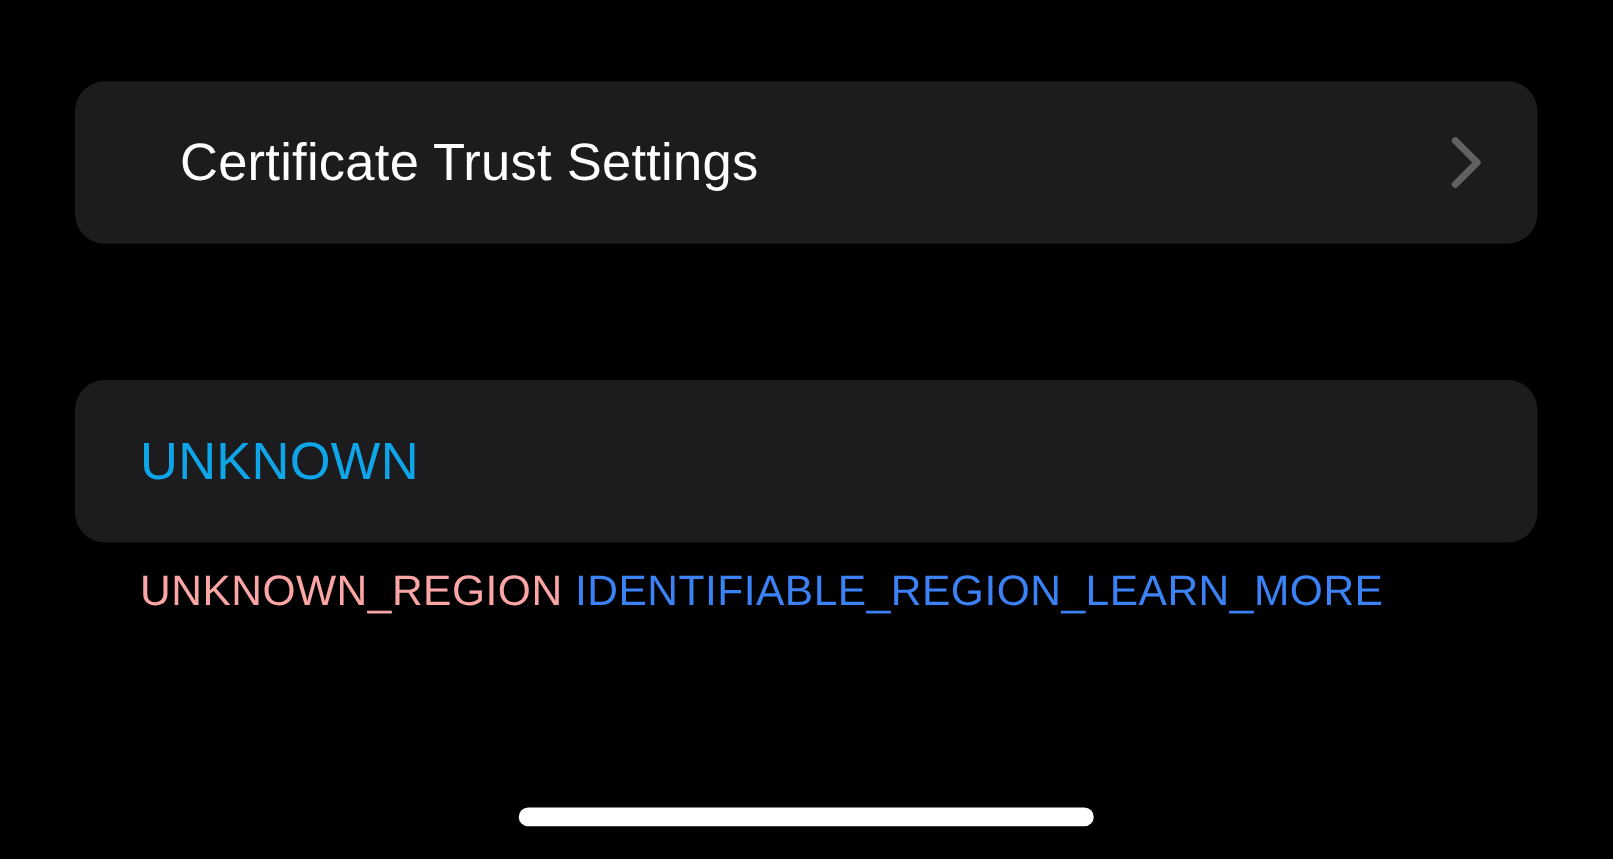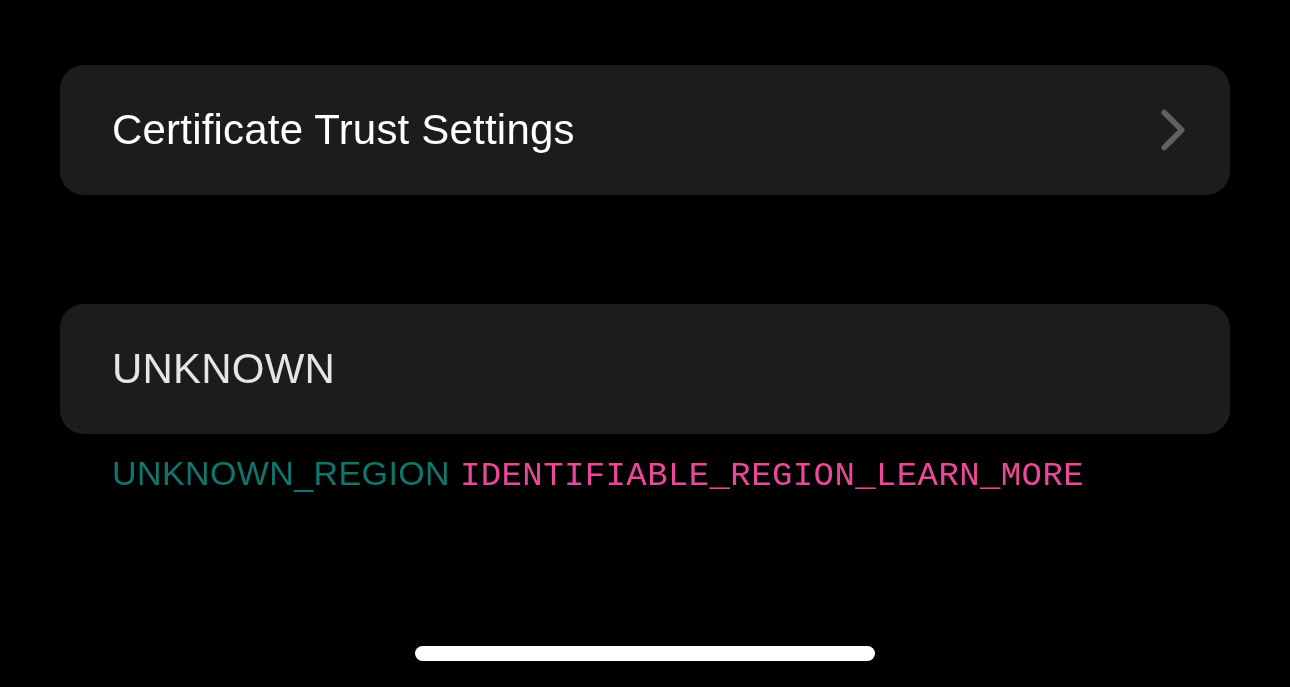--- a/index.html
+++ b/index.html
@@ -25,23 +25,24 @@
       align-items: center;
       justify-content: space-between;
       padding: 0 52px;
       height: 130px;
     }
     .cell-label {
       color: #ffffff;
       font-size: 42px;
       font-weight: 400;
       letter-spacing: 0.2px;
+      margin-left: 32px;
     }
     .cell-value {
-      color: #e5e5e5;
+      color: #0ea5e9;
       font-size: 42px;
       font-weight: 400;
       letter-spacing: 0.2px;
     }
     .chevron-icon {
       color: #616164;
       display: flex;
       align-items: center;
       margin-right: -8px;
     }
@@ -52,25 +53,24 @@
     .group-gap {
       height: 109px;
     }
     .footer-text {
       padding: 18px 52px 0 52px;
       font-size: 34px;
       line-height: 42px;
       letter-spacing: 0.4px;
     }
     .footer-plain {
-      color: #0f766e;
+      color: #fca5a5;
     }
     .footer-link {
-      color: #ec4899;
-      font-family: Liberation Mono, monospace;
+      color: #3b82f6;
     }
     .home-indicator {
       position: absolute;
       bottom: 26px;
       left: 50%;
       transform: translateX(-50%);
       width: 460px;
       height: 15px;
       background: #ffffff;
       border-radius: 10px;

